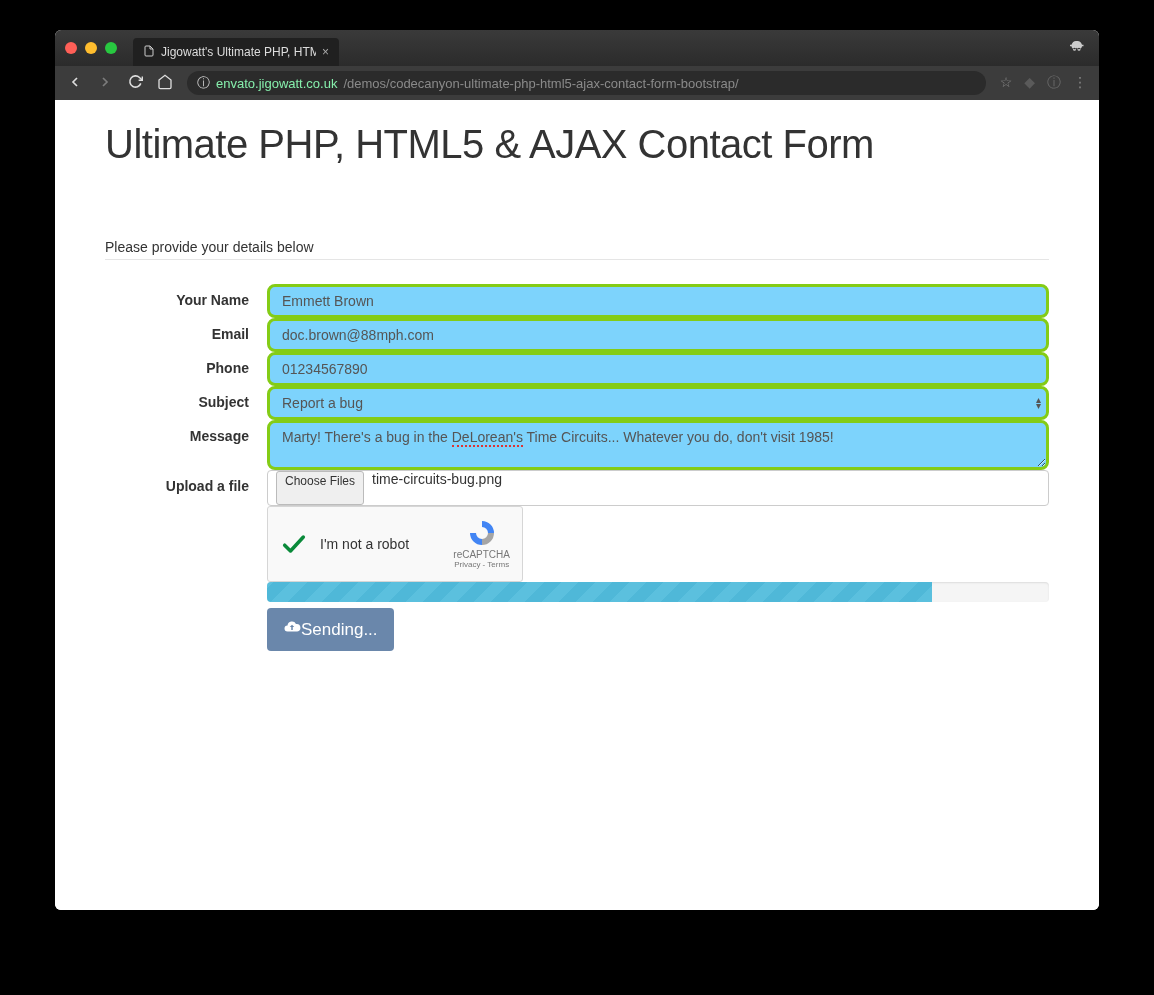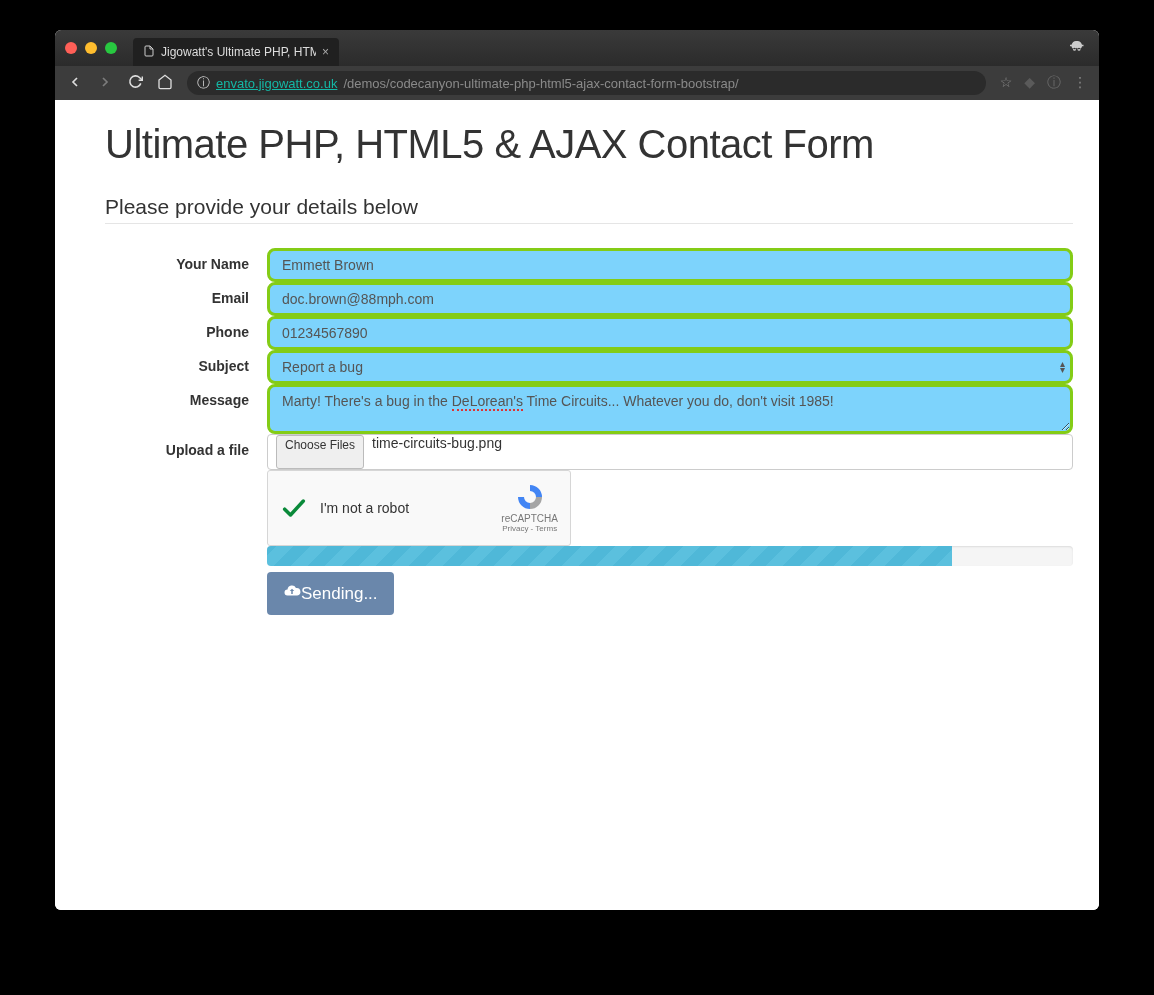--- a/index.html
+++ b/index.html
@@ -66,49 +66,49 @@
     background: #2b2b2b;
     height: 24px;
     border-radius: 12px;
     display: flex;
     align-items: center;
     padding: 0 10px;
     color: #bbb;
     font-size: 13px;
     gap: 6px;
   }
-  .addr-host { color: #14b8a6; text-decoration: underline; }
+  .addr-host { color: #86efac; }
   .addr-path { color: #8a8a8a; }
   .addr-right { display:flex; gap:12px; color:#888; }
   .incognito { position:absolute; right:14px; top:8px; color:#ddd; font-size:16px; }
   .page {
     background: #fff;
     height: calc(100% - 70px);
     overflow: auto;
-    padding: 22px 26px 40px 50px;
+    padding: 22px 50px 40px 50px;
   }
   .page h1 {
     font-size: 40px;
     font-weight: 500;
     color: #333;
     letter-spacing: -0.5px;
     margin-bottom: 6px;
   }
   .page h2.subtitle {
     font-size: 32px;
     font-weight: 400;
     font-style: italic;
     color: #333;
     letter-spacing: -0.5px;
   }
   .legend {
     border-bottom: 1px solid #e5e5e5;
-    font-size: 21px;
+    font-size: 14px;
     color: #333;
-    margin-top: 28px;
+    margin-top: 72px;
     padding-bottom: 4px;
     margin-bottom: 24px;
     font-weight: 400;
   }
   .form-row {
     display: flex;
   }
   .form-label {
     width: 162px;
     text-align: right;
@@ -155,21 +155,21 @@
   }
   .choose-btn {
     background: #efefef;
     border: 1px solid #bbb;
     border-radius: 3px;
     padding: 2px 8px;
     font-size: 12px;
   }
   .file-name { font-size: 14px; color:#333; }
   .recaptcha {
-    width: 304px;
+    width: 256px;
     height: 76px;
     border: 1px solid #d6d6d6;
     border-radius: 3px;
     background: #f9f9f9;
     display: flex;
     align-items: center;
     padding: 0 12px;
     gap: 12px;
   }
   .recaptcha .check {

